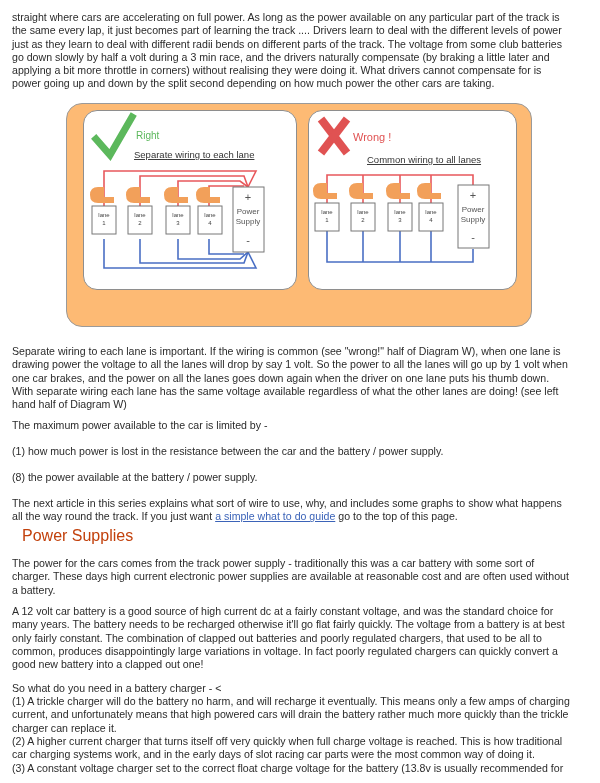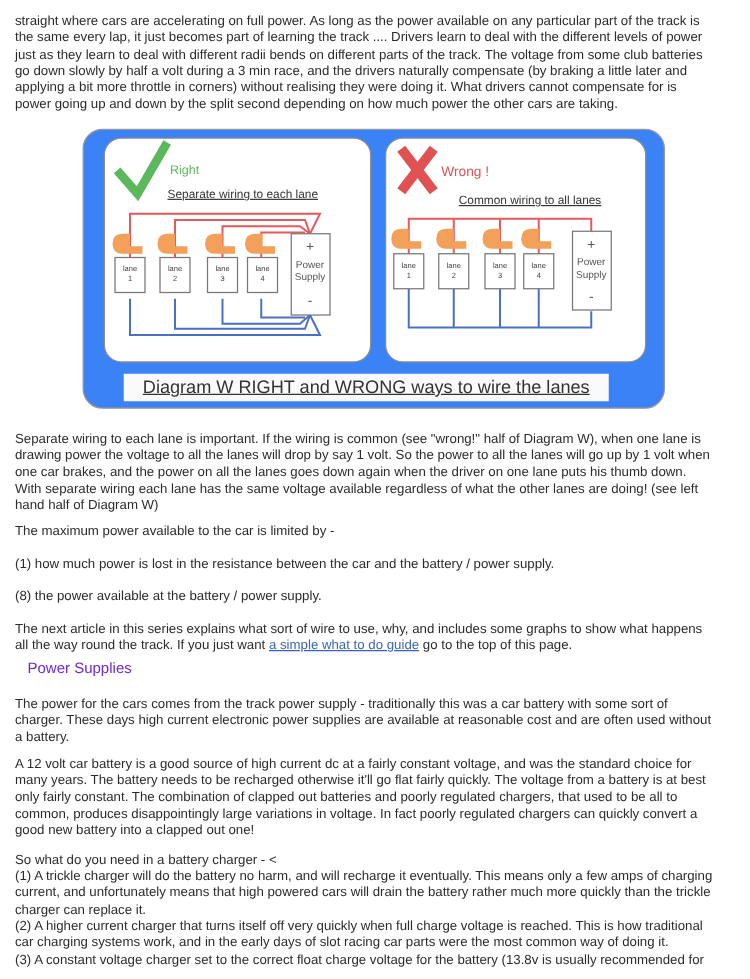--- a/index.html
+++ b/index.html
@@ -1,23 +1,23 @@
 <!DOCTYPE html>
 <html><head>
 <meta charset="utf-8">
 <style>
   html, body { margin: 0; padding: 0; background: #ffffff; }
   body { width: 600px; height: 783px; position: relative; overflow: hidden;
          font-family: "Liberation Sans", sans-serif; color: #2b2b2b; }
   .p { position: absolute; left: 12px; width: 560px; font-size: 10.6px; line-height: 13.3px; margin: 0; }
   .link { color: #3b63b8; text-decoration: underline; cursor: pointer; text-align: right; }
-  .h2 { position: absolute; left: 22px; top: 527px; font-size: 12px; color: #6d28d9; margin: 0; font-weight: normal; }
+  .h2 { position: absolute; left: 22px; top: 527px; font-size: 16px; color: #c2410c; margin: 0; font-weight: normal; }
 
   .frame { position: absolute; left: 66px; top: 103px; width: 464px; height: 222px;
-           background: #3b82f6; border: 1.5px solid #9a9a9a; border-radius: 16px; }
+           background: #fdba74; border: 1.5px solid #9a9a9a; border-radius: 16px; }
   .panel { position: absolute; top: 6px; width: 212px; height: 178px; background: #ffffff;
            border: 1.5px solid #8e8e8e; border-radius: 14px; overflow: hidden; }
   .panel.left { left: 16px; }
   .panel.right { left: 241px; width: 207px; }
   .caption { position: absolute; left: 32px; top: 195px; width: 388px; height: 22px; background: #fafafa;
              text-align: center; font-size: 14.5px; line-height: 22px; color: #333; text-decoration: underline; }
   svg text { font-family: "Liberation Sans", sans-serif; }
 </style>
 </head>
 <body>
@@ -124,21 +124,20 @@
       </g>
       <g font-size="8" fill="#555" text-anchor="middle">
         <text x="164" y="88" font-size="11">+</text>
         <text x="164" y="101">Power</text>
         <text x="164" y="111">Supply</text>
         <text x="164" y="130" font-size="11">-</text>
       </g>
     </svg>
   </div>
 
-  <div class="caption">Diagram W  RIGHT and WRONG ways to wire the lanes</div>
 </div>
 
 <p class="p" style="top:345px;">Separate wiring to each lane is important. If the wiring is common (see "wrong!" half of Diagram W), when one lane is drawing power the voltage to all the lanes will drop by say 1 volt. So the power to all the lanes will go up by 1 volt when one car brakes, and the power on all the lanes goes down again when the driver on one lane puts his thumb down. With separate wiring each lane has the same voltage available regardless of what the other lanes are doing! (see left hand half of Diagram W)</p>
 <p class="p" style="top:419px;">The maximum power available to the car is limited by -</p>
 <p class="p" style="top:445px;">(1) how much power is lost in the resistance between the car and the battery / power supply.</p>
 <p class="p" style="top:471px;">(8) the power available at the battery / power supply.</p>
 <p class="p" style="top:497px;"><span>The next article in this series explains what sort of wire to use, why, and includes some graphs to show  what happens all the way round the track.  If you just want </span><a class="link">a simple what to do guide</a><span> go to the top of this page.</span></p>
 
 <h2 class="h2">Power Supplies</h2>
 <p class="p" style="top:557px;">The power for the cars comes from the track power supply - traditionally this was a car battery with some sort of charger.  These days high current electronic power supplies are available at reasonable cost and are often used  without a battery.</p>

